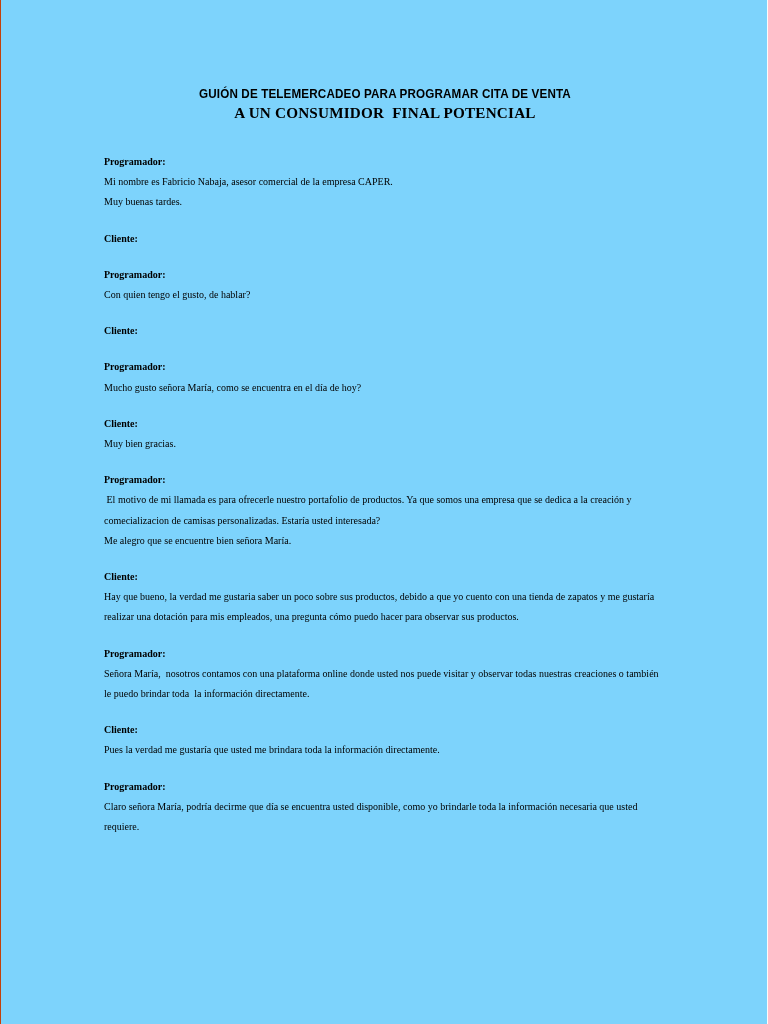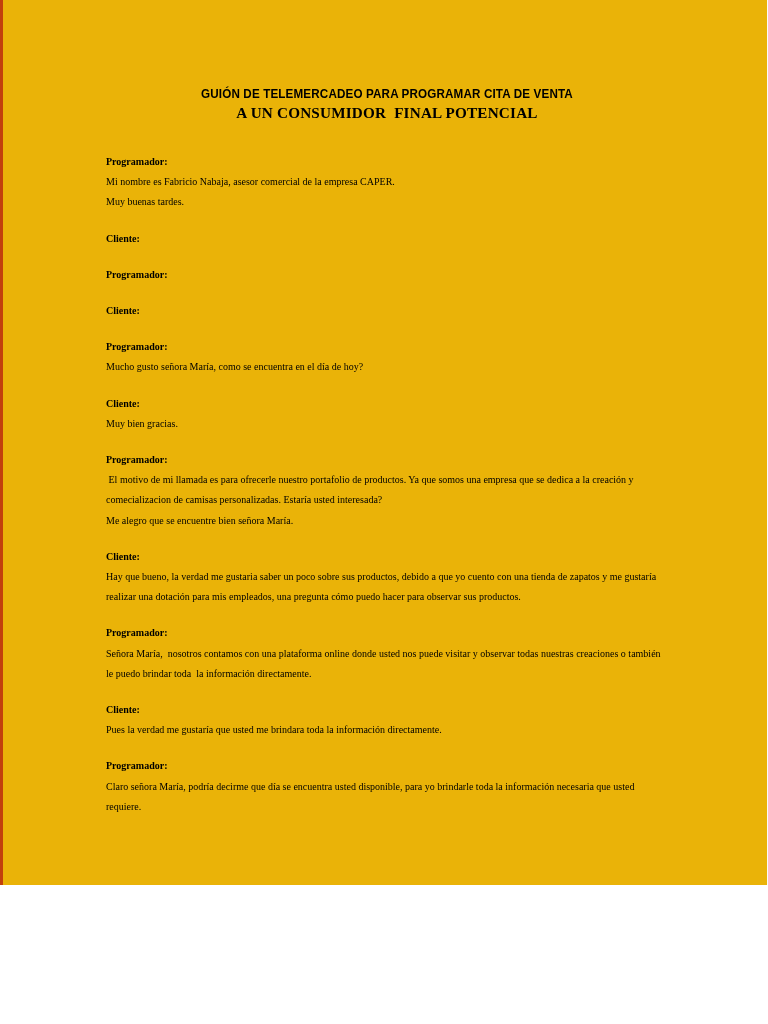--- a/index.html
+++ b/index.html
@@ -12,24 +12,24 @@
     height: 1024px;
     background: #ffffff;
     font-family: "Liberation Serif", "DejaVu Serif", serif;
     color: #000000;
     overflow: hidden;
   }
 
   #page {
     position: relative;
     width: 768px;
-    height: 885px;
-    background: #eab308;
+    height: 1024px;
+    background: #7dd3fc;
     box-sizing: border-box;
-    border-left: 3px solid #c2410c;
+    border-left: 1px solid #c2410c;
     border-right: 1px solid #fbfbfb;
   }
 
   
   #title-block {
     position: absolute;
     left: 0;
     top: 86px;
     width: 768px;
     text-align: center;
@@ -95,20 +95,21 @@
       <div class="turn">
         <span class="speaker">Programador:</span>
         <span class="line">Mi nombre es Fabricio Nabaja, asesor comercial de la empresa CAPER.</span>
         <span class="line">Muy buenas tardes.</span>
       </div>
       <div class="turn">
         <span class="speaker">Cliente:</span>
       </div>
       <div class="turn">
         <span class="speaker">Programador:</span>
+        <span class="line">Con quien tengo el gusto, de hablar?</span>
       </div>
       <div class="turn">
         <span class="speaker">Cliente:</span>
       </div>
       <div class="turn">
         <span class="speaker">Programador:</span>
         <span class="line">Mucho gusto señora María, como se encuentra en el día de hoy?</span>
       </div>
       <div class="turn">
         <span class="speaker">Cliente:</span>
@@ -126,17 +127,17 @@
       <div class="turn">
         <span class="speaker">Programador:</span>
         <span class="line">Señora María,  nosotros contamos con una plataforma online donde usted nos puede visitar y observar todas nuestras creaciones o también le puedo brindar toda  la información directamente.</span>
       </div>
       <div class="turn">
         <span class="speaker">Cliente:</span>
         <span class="line">Pues la verdad me gustaría que usted me brindara toda la información directamente.</span>
       </div>
       <div class="turn">
         <span class="speaker">Programador:</span>
-        <span class="line">Claro señora María, podría decirme que día se encuentra usted disponible, para yo brindarle toda la información necesaria que usted requiere.</span>
+        <span class="line">Claro señora María, podría decirme que día se encuentra usted disponible, como yo brindarle toda la información necesaria que usted requiere.</span>
       </div>
     </div>
 
 </div>
 
 </body></html>

